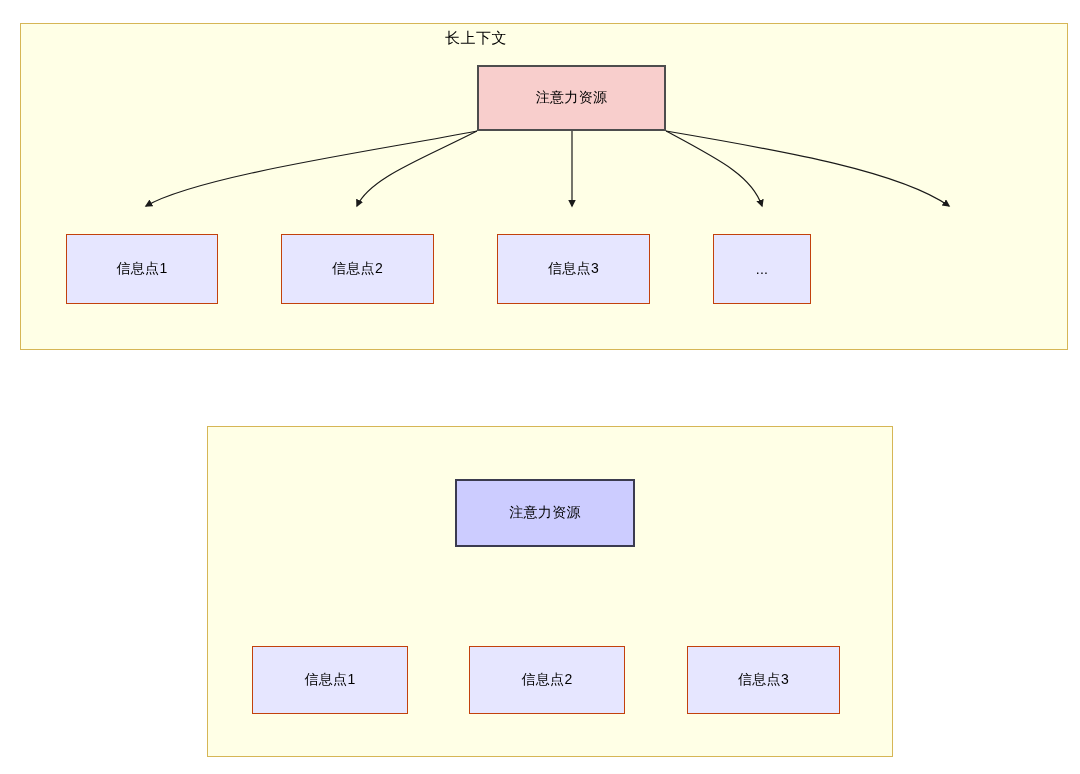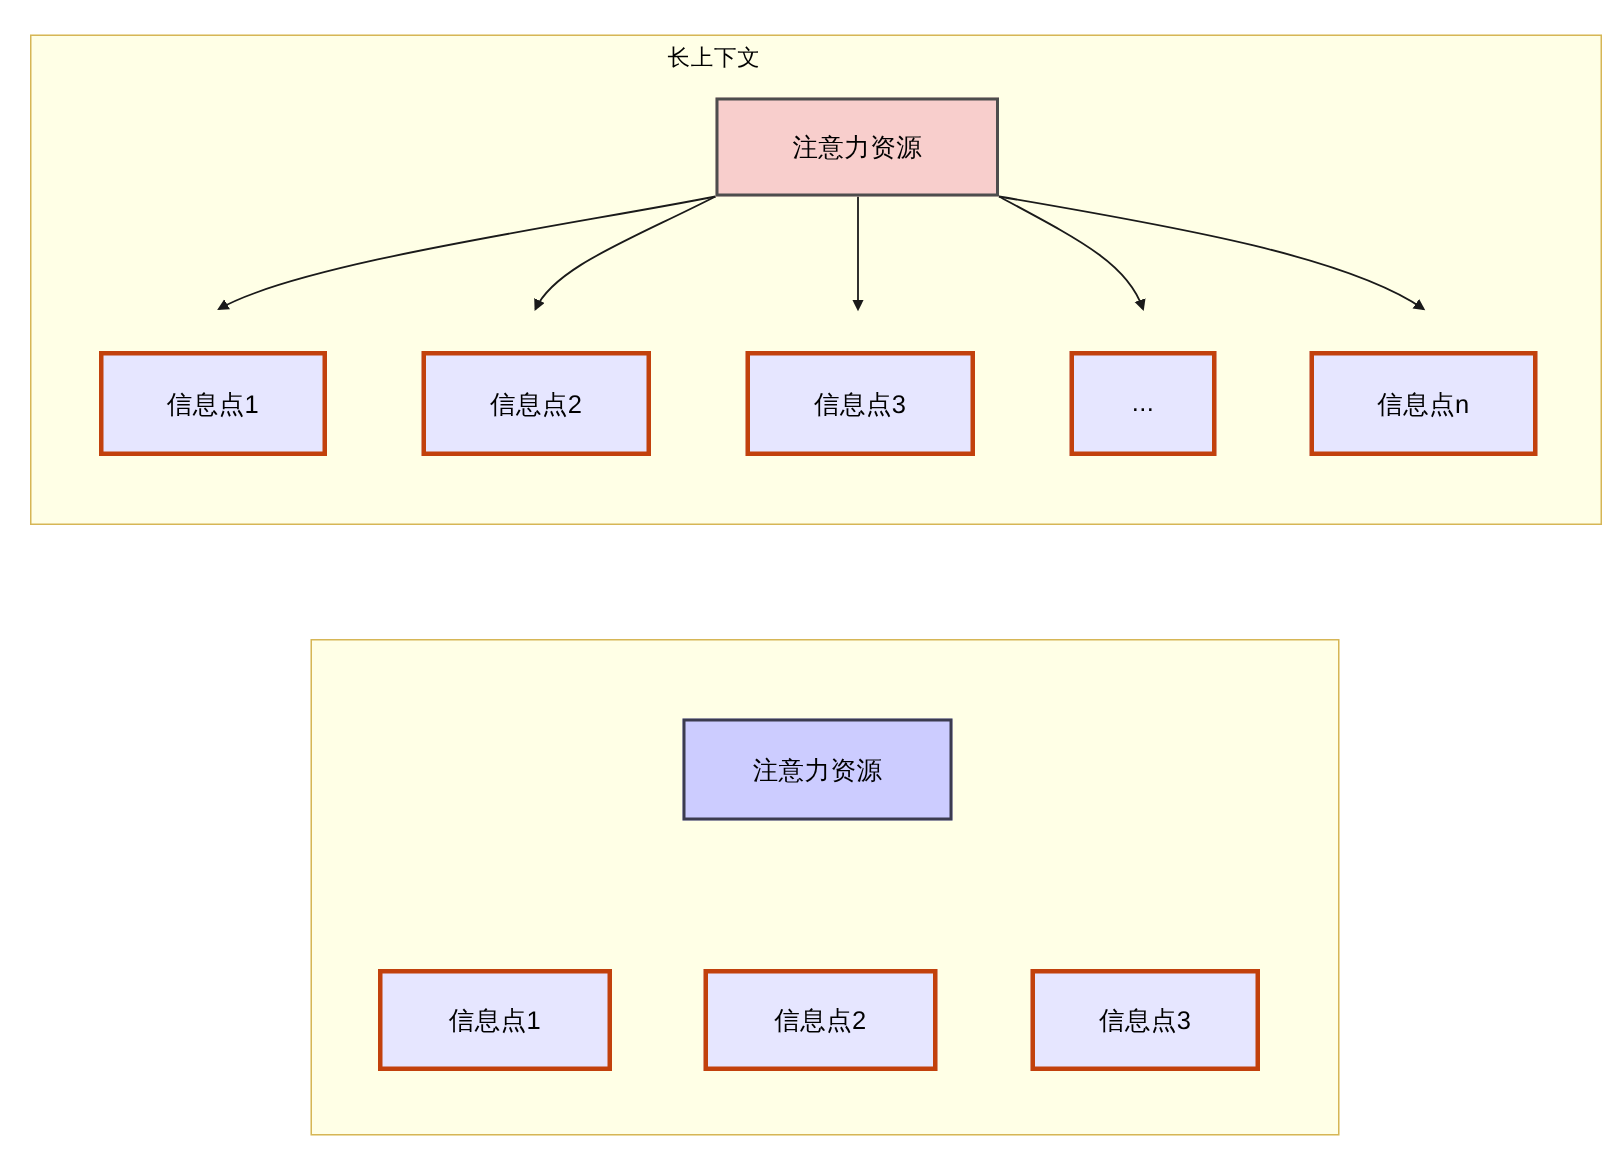--- a/index.html
+++ b/index.html
@@ -35,36 +35,36 @@
     color: #000000;
     letter-spacing: 0.5px;
     white-space: nowrap;
   }
   .node {
     position: absolute;
     box-sizing: border-box;
     display: flex;
     align-items: center;
     justify-content: center;
-    font-size: 17px;
+    font-size: 14px;
     color: #000000;
     white-space: nowrap;
     letter-spacing: 0.3px;
   }
   .node-source-red {
     background: #f8cecc;
     border: 2px solid #4d4d4d;
   }
   .node-source-purple {
     background: #ccccff;
     border: 2px solid #3b3b4f;
   }
   .node-info {
     background: #e6e6ff;
-    border: 3px solid #c2410c;
+    border: 1px solid #c2410c;
   }
   .edge-layer {
     position: absolute;
     left: 0;
     top: 0;
     width: 1080px;
     height: 774px;
     pointer-events: none;
   }
 </style>
@@ -98,21 +98,20 @@
   <div class="node node-source-red" style="left:477px; top:65px; width:189px; height:66px;">注意力资源</div>
 
   <div class="node node-info" style="left:66px; top:234px; width:152px; height:70px;">信息点1</div>
 
   <div class="node node-info" style="left:281px; top:234px; width:153px; height:70px;">信息点2</div>
 
   <div class="node node-info" style="left:497px; top:234px; width:153px; height:70px;">信息点3</div>
 
   <div class="node node-info" style="left:713px; top:234px; width:98px; height:70px;">...</div>
 
-  <div class="node node-info" style="left:873px; top:234px; width:152px; height:70px;">信息点n</div>
 
   <div class="group-box" style="left:207px; top:426px; width:686px; height:331px;"></div>
 
 
   <div class="node node-source-purple" style="left:455px; top:479px; width:180px; height:68px;">注意力资源</div>
 
   <div class="node node-info" style="left:252px; top:646px; width:156px; height:68px;">信息点1</div>
 
   <div class="node node-info" style="left:469px; top:646px; width:156px; height:68px;">信息点2</div>
 

